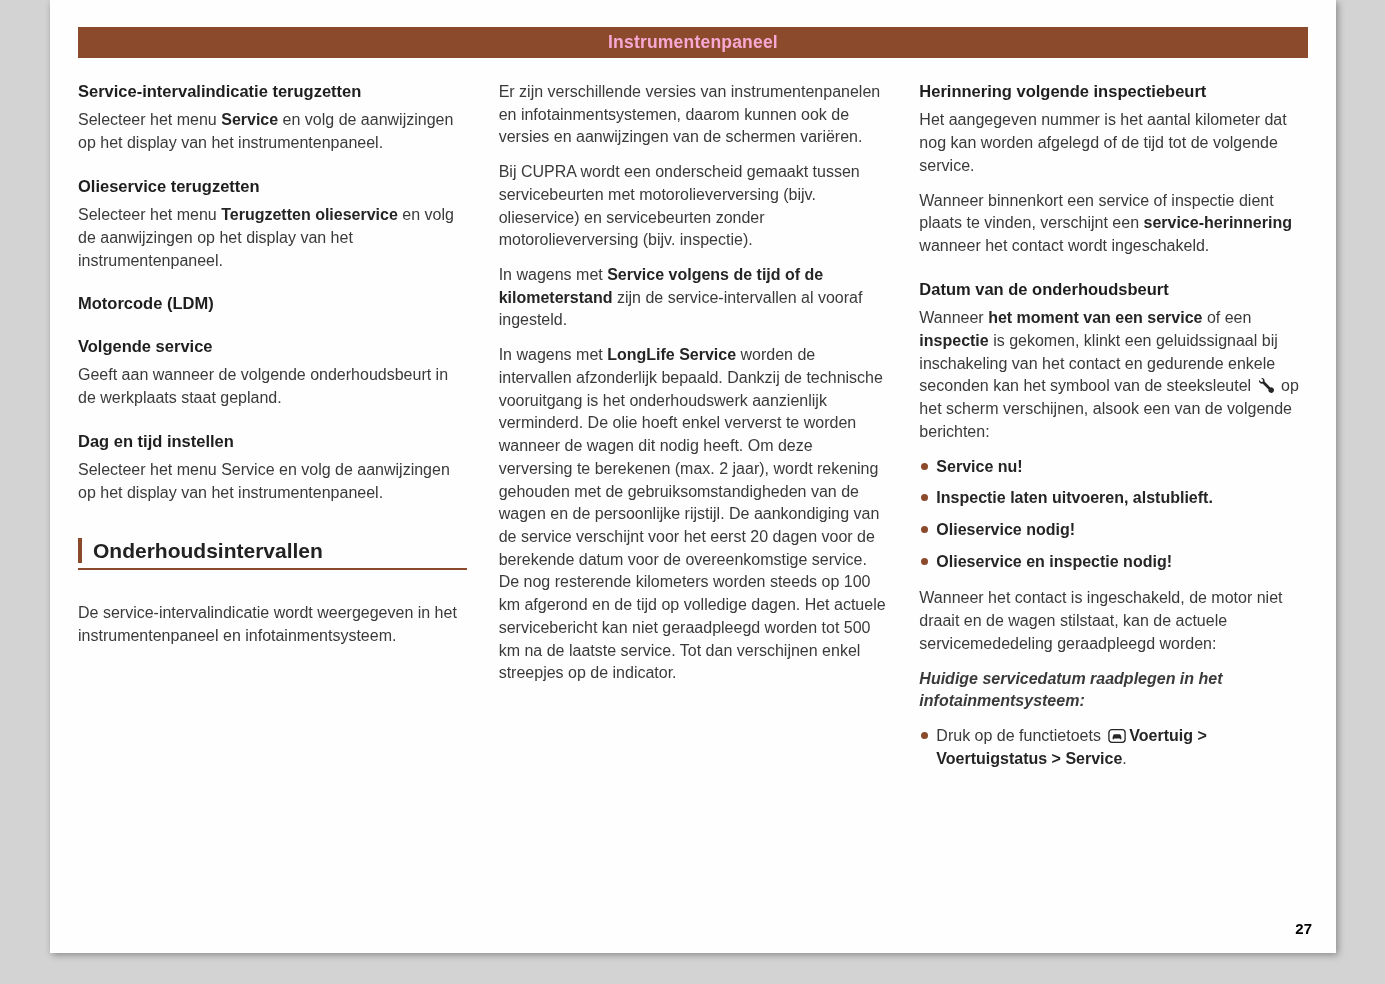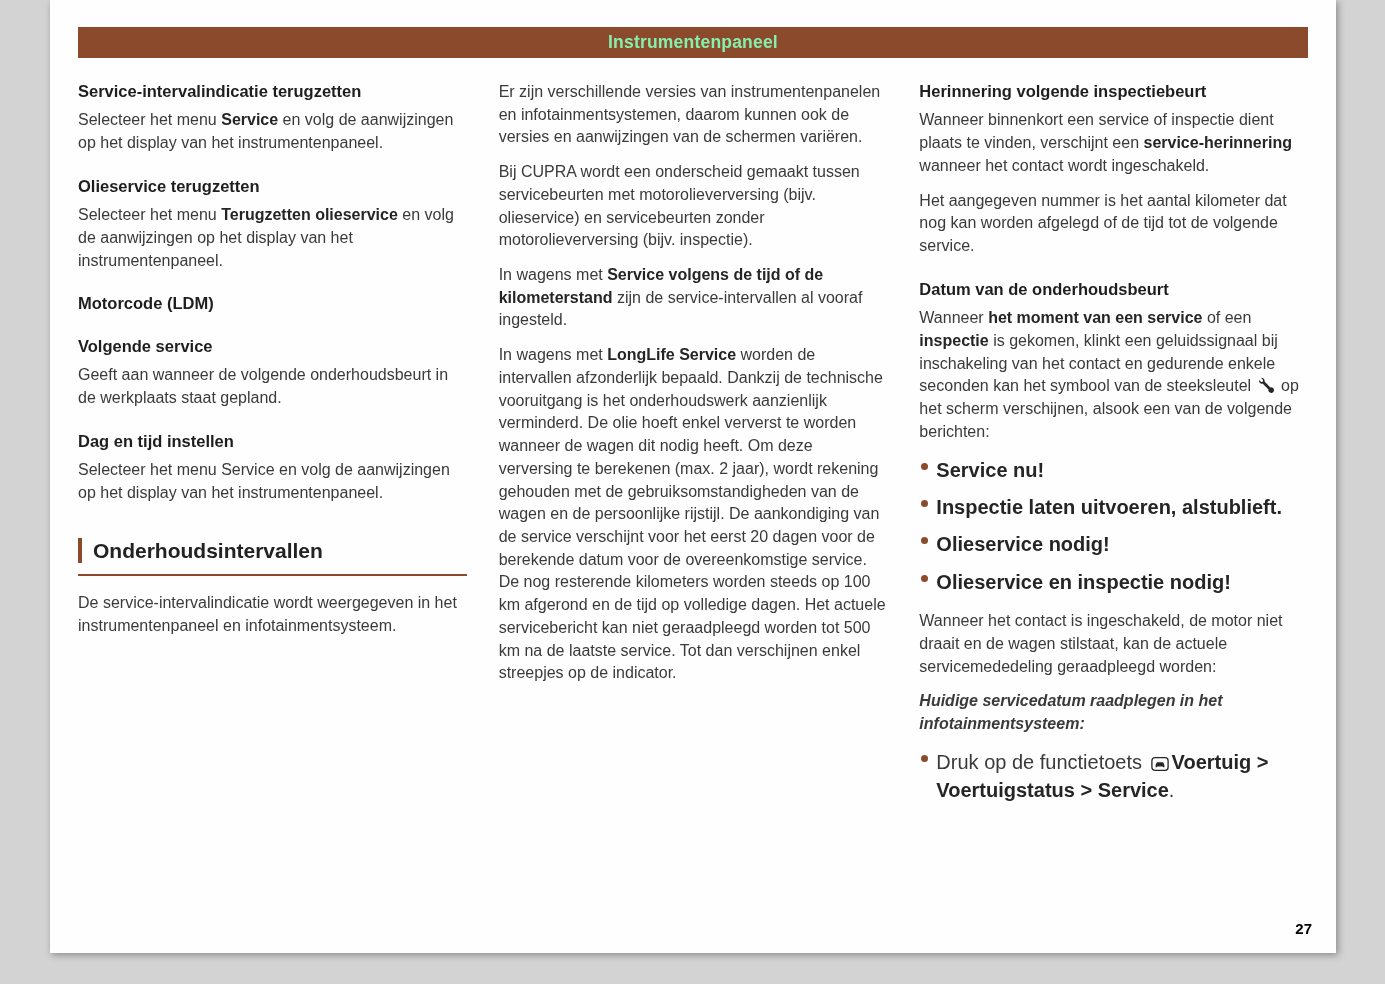--- a/index.html
+++ b/index.html
@@ -3,32 +3,32 @@
 <meta charset="utf-8">
 <style>
   :root{ --accent:#8A4A2B; --text:#3A3A3A; --heading:#1E1E1E; --frame:#D3D3D3; --page:#FEFEFE; }
   *{ box-sizing:border-box; }
   html,body{ margin:0; padding:0; }
   body{ font-family:"Liberation Sans", sans-serif; background:var(--frame); }
   .canvas{ position:relative; width:1385px; height:984px; background:var(--frame); overflow:hidden; }
   .page{ position:absolute; left:50px; top:0; width:1286px; height:953px; background:var(--page);
          box-shadow:2px 2px 7px rgba(0,0,0,.35); padding:27px 28px 0; }
   .header-bar{ height:31px; background:var(--accent); text-align:center; }
-  .header-bar .title{ color:#86efac; font-weight:700; font-size:17.5px; line-height:31px; letter-spacing:.2px; }
+  .header-bar .title{ color:#f9a8d4; font-weight:700; font-size:17.5px; line-height:31px; letter-spacing:.2px; }
   .cols{ display:flex; gap:32px; margin-top:23px; }
   .col{ flex:1 1 0; min-width:0; }
   p{ margin:0 0 12px; font-size:16px; line-height:1.42; color:var(--text); hyphens:auto; }
   b{ color:#252525; }
   h3.bh{ font-size:16.5px; font-weight:700; color:var(--heading); margin:21px 0 7px; line-height:1.3; }
   h3.bh.first{ margin-top:0; }
-  .section-head{ margin:33px 0 16px; border-bottom:2px solid var(--accent); padding-bottom:11px; }
+  .section-head{ margin:33px 0 32px; border-bottom:2px solid var(--accent); padding-bottom:5px; }
   .section-head h2{ margin:0; font-size:21px; font-weight:700; color:#222; border-left:4px solid var(--accent);
                     padding-left:11px; line-height:1.2; }
   ul.bullets{ list-style:none; margin:3px 0 14px; padding:0; }
-  ul.bullets li{ position:relative; padding-left:17px; margin-bottom:9px; font-size:20px; line-height:1.42; color:var(--text); hyphens:auto; }
+  ul.bullets li{ position:relative; padding-left:17px; margin-bottom:9px; font-size:16px; line-height:1.42; color:var(--text); hyphens:auto; }
   ul.bullets li::before{ content:""; position:absolute; left:2px; top:7px; width:7px; height:7px; border-radius:50%; background:var(--accent); }
   .italic{ font-style:italic;font-weight:bold; }
   .inline-icon{ display:inline-block; vertical-align:-2px; margin:0 3px; color:#262626; }
   .page-num{ position:absolute; right:24px; bottom:16px; font-weight:700; font-size:15px; color:#000000; }
 </style>
 </head>
 <body>
 
 <div class="canvas">
   <div class="page">
@@ -62,22 +62,22 @@
 
       <div class="col">
         <p>Er zijn verschillende versies van instrumentenpanelen en infotainmentsystemen, daarom kunnen ook de versies en aanwijzingen van de schermen variëren.</p>
         <p>Bij CUPRA wordt een onderscheid gemaakt tussen servicebeurten met motorolieverversing (bijv. olieservice) en servicebeurten zonder motorolieverversing (bijv. inspectie).</p>
         <p><span>In wagens met </span><b>Service volgens de tijd of de kilometerstand</b><span> zijn de service-intervallen al vooraf ingesteld.</span></p>
         <p><span>In wagens met </span><b>LongLife Service</b><span> worden de intervallen afzonderlijk bepaald. Dankzij de technische vooruitgang is het onderhoudswerk aanzienlijk verminderd. De olie hoeft enkel ververst te worden wanneer de wagen dit nodig heeft. Om deze verversing te berekenen (max. 2 jaar), wordt rekening gehouden met de gebruiksomstandigheden van de wagen en de persoonlijke rijstijl. De aankondiging van de service verschijnt voor het eerst 20 dagen voor de berekende datum voor de overeenkomstige service. De nog resterende kilometers worden steeds op 100 km afgerond en de tijd op volledige dagen. Het actuele servicebericht kan niet geraadpleegd worden tot 500 km na de laatste service. Tot dan verschijnen enkel streepjes op de indicator.</span></p>
       </div>
 
       <div class="col">
         <h3 class="bh first">Herinnering volgende inspectiebeurt</h3>
+        <p>Het aangegeven nummer is het aantal kilometer dat nog kan worden afgelegd of de tijd tot de volgende service.</p>
         <p><span>Wanneer binnenkort een service of inspectie dient plaats te vinden, verschijnt een </span><b>service-herinnering</b><span> wanneer het contact wordt ingeschakeld.</span></p>
-        <p>Het aangegeven nummer is het aantal kilometer dat nog kan worden afgelegd of de tijd tot de volgende service.</p>
 
         <h3 class="bh">Datum van de onderhoudsbeurt</h3>
         <p><span>Wanneer </span><b>het moment van een service</b><span> of een </span><b>inspectie</b><span> is gekomen, klinkt een geluidssignaal bij inschakeling van het contact en gedurende enkele seconden kan het symbool van de steeksleutel </span><svg class="inline-icon" width="15" height="15" viewBox="0 0 16 16" fill="currentColor" aria-hidden="true">
               <path d="M.102 2.223A3.004 3.004 0 0 0 3.78 5.897l6.341 6.252A3.003 3.003 0 0 0 13 16a3 3 0 1 0-.851-5.878L5.897 3.781A3.004 3.004 0 0 0 2.223.1l2.141 2.142L4 4l-1.757.364L.102 2.223z"></path>
             </svg><span> op het scherm verschijnen, alsook een van de volgende berichten:</span></p>
 
         <ul class="bullets">
           <li><b>Service nu!</b></li>
           <li><b>Inspectie laten uitvoeren, alstublieft.</b></li>
           <li><b>Olieservice nodig!</b></li>

